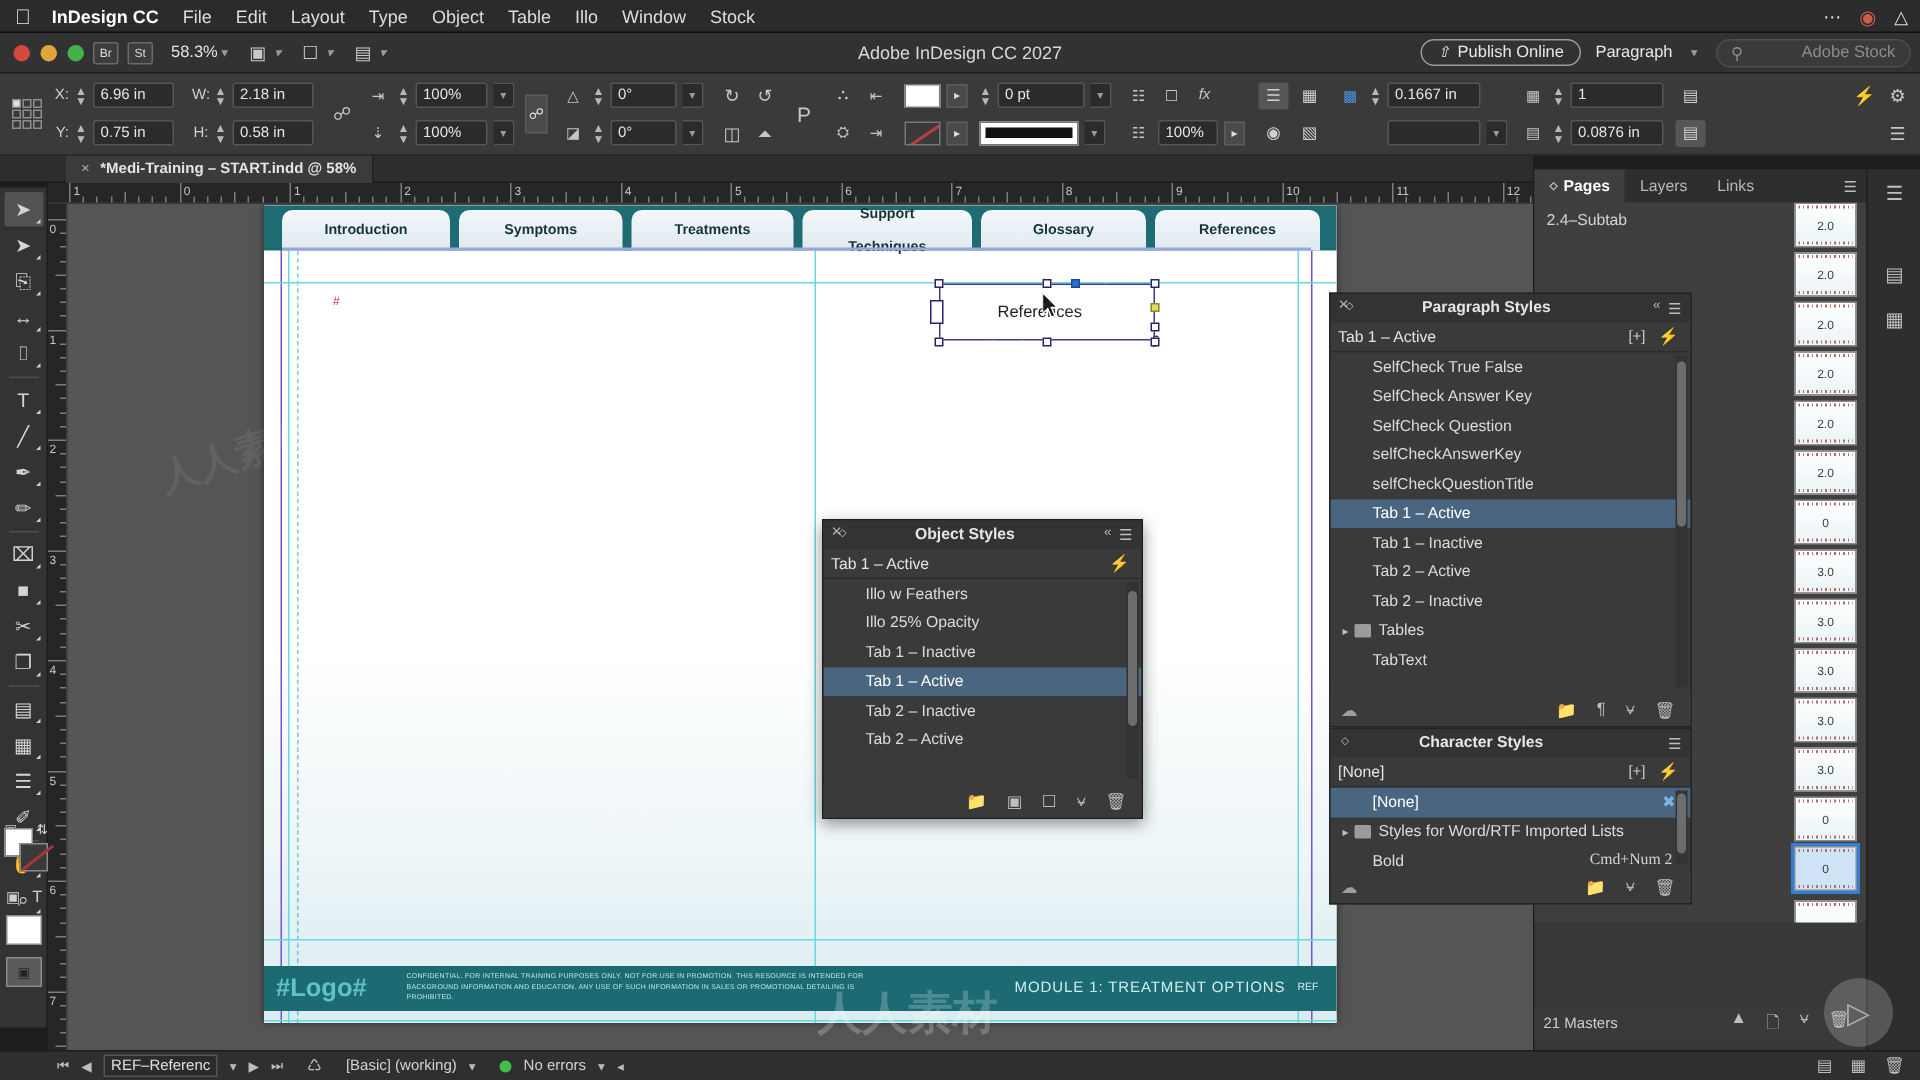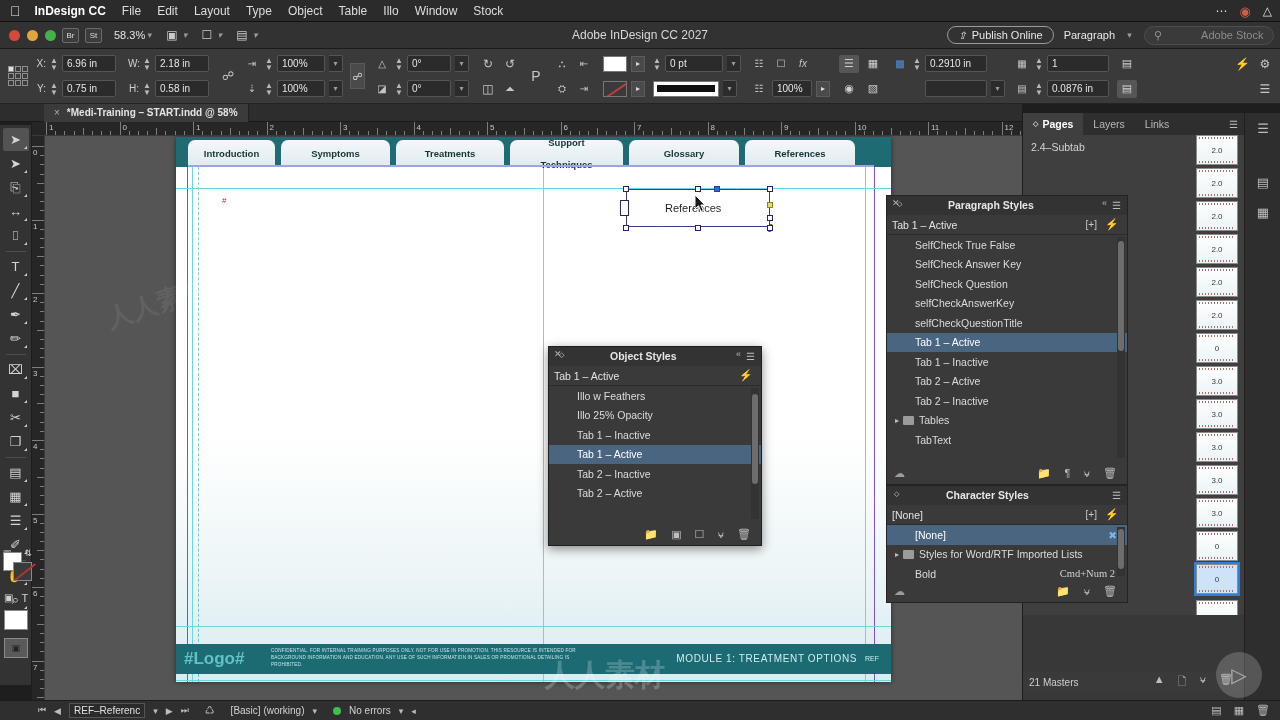--- a/index.html
+++ b/index.html
@@ -154,21 +154,21 @@
 
   
   .tabstrip{position:absolute;left:0;top:0;width:100%;height:30px;background:#1e6b74;}
   .tabrow{position:absolute;left:12px;top:3px;display:flex;gap:6px;}
   .dtab{
     background:linear-gradient(#f3f8fa,#dfeaee);
     border-radius:7px 7px 0 0; color:#17333a; font-size:9.5px; font-weight:bold;
     display:flex;align-items:center;justify-content:center;text-align:center;
     line-height:11px; padding:0 4px; height:27px;
   }
-  .dtab.t1{width:87px;} .dtab.t2{width:109px;} .dtab.t3{width:108px;}
+  .dtab.t1{width:112px;} .dtab.t2{width:109px;} .dtab.t3{width:108px;}
   .dtab.t4{width:113px;} .dtab.t5{width:110px;} .dtab.t6{width:110px;}
   .underline{position:absolute;left:12px;top:28px;width:686px;height:2px;background:#9aa6dd;}
 
   
   .frame{position:absolute;border:1px solid #3a3a8c;}
   .handle{position:absolute;width:6px;height:6px;background:#fff;border:1px solid #24246b;}
   .handle.blue{background:#2b6fd6;border-color:#1a4a96;}
   .handle.yellow{background:#e3d96a;border-color:#8d871f;}
   .frametext{position:absolute;color:#1d1d1d;font-size:11px;}
   .inport,.outport{position:absolute;width:9px;height:16px;background:#fff;border:1px solid #24246b;}
@@ -468,21 +468,21 @@
       <div class="ctrl-row">
         <span class="tgl">◉</span>
         <span class="tgl">▧</span>
       </div>
     </div>
 
     <div class="ctrl-col" style="margin-left:8px;">
       <div class="ctrl-row">
         <span class="ico sm blueico">▩</span>
         <span class="spin">▲<br>▼</span>
-        <span class="fld w62">0.2910 in</span>
+        <span class="fld w62">0.1667 in</span>
       </div>
       <div class="ctrl-row">
         <span class="ico sm"></span>
         <span class="spin"></span>
         <span class="fld w62"></span>
         <span class="dd">▾</span>
       </div>
     </div>
 
     <div class="ctrl-col" style="margin-left:8px;">

